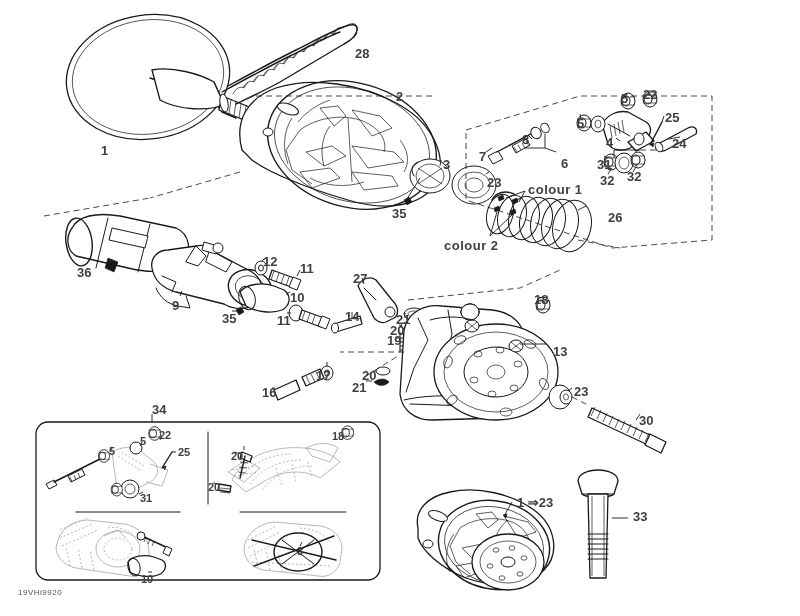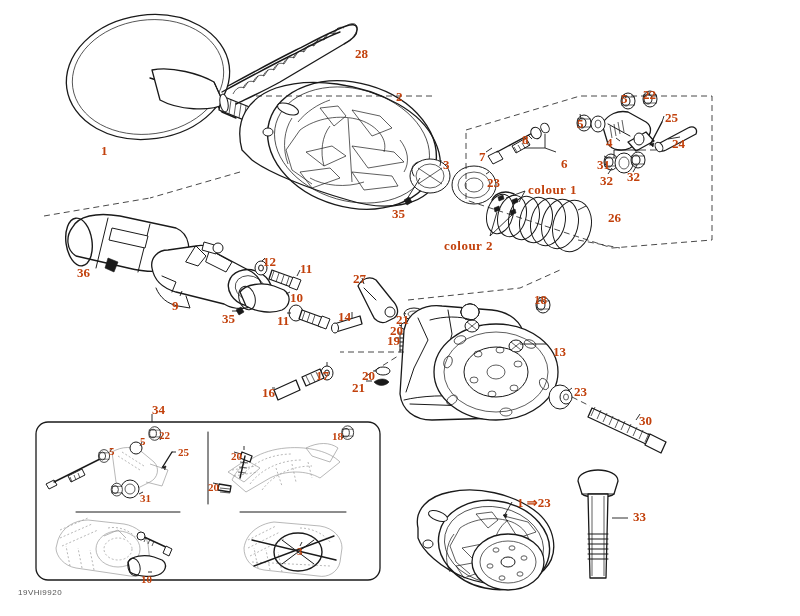--- a/index.html
+++ b/index.html
@@ -1,19 +1,19 @@
 <!DOCTYPE html>
 <html><head>
 <meta charset="utf-8">
 <style>
   html,body{margin:0;padding:0;background:#ffffff;}
   body{font-family:"Liberation Sans",sans-serif;}
   #stage{position:relative;width:800px;height:616px;background:#fff;overflow:hidden;}
   #art{position:absolute;left:0;top:0;width:800px;height:616px;}
-  .lbl{position:absolute;font-family:Liberation Serif, serif;font-weight:bold;color:#c2410c;
+  .lbl{position:absolute;font-family:Liberation Sans, sans-serif;font-weight:bold;color:#404040;
        font-size:13px;line-height:13px;white-space:nowrap;}
   .lbl.sm{font-size:11px;}
   .lbl.col{font-size:13px;font-weight:bold;letter-spacing:.5px;}
   .code{position:absolute;left:18px;top:588px;font-size:8px;color:#555;letter-spacing:.5px;
         font-family:"Liberation Sans",sans-serif;font-weight:normal;}
   svg{display:block;}
 </style>
 </head>
 <body>
 
@@ -548,21 +548,21 @@
   <div class="lbl col" style="left:528px;top:183px;">colour 1</div>
   <div class="lbl col" style="left:444px;top:239px;">colour 2</div>
   <div class="lbl" style="left:608px;top:211px;">26</div>
   <div class="lbl" style="left:77px;top:266px;">36</div>
   <div class="lbl" style="left:172px;top:299px;">9</div>
   <div class="lbl" style="left:263px;top:255px;">12</div>
   <div class="lbl" style="left:300px;top:262px;">11</div>
   <div class="lbl" style="left:290px;top:291px;">10</div>
   <div class="lbl" style="left:222px;top:312px;">35</div>
   <div class="lbl" style="left:277px;top:314px;">11</div>
-  <div class="lbl" style="left:338px;top:310px;">14</div>
+  <div class="lbl" style="left:345px;top:310px;">14</div>
   <div class="lbl" style="left:353px;top:272px;">27</div>
   <div class="lbl" style="left:396px;top:313px;">21</div>
   <div class="lbl" style="left:390px;top:324px;">20</div>
   <div class="lbl" style="left:387px;top:334px;">19</div>
   <div class="lbl" style="left:362px;top:369px;">20</div>
   <div class="lbl" style="left:352px;top:381px;">21</div>
   <div class="lbl" style="left:316px;top:369px;">17</div>
   <div class="lbl" style="left:262px;top:386px;">16</div>
   <div class="lbl" style="left:534px;top:293px;">18</div>
   <div class="lbl" style="left:553px;top:345px;">13</div>

